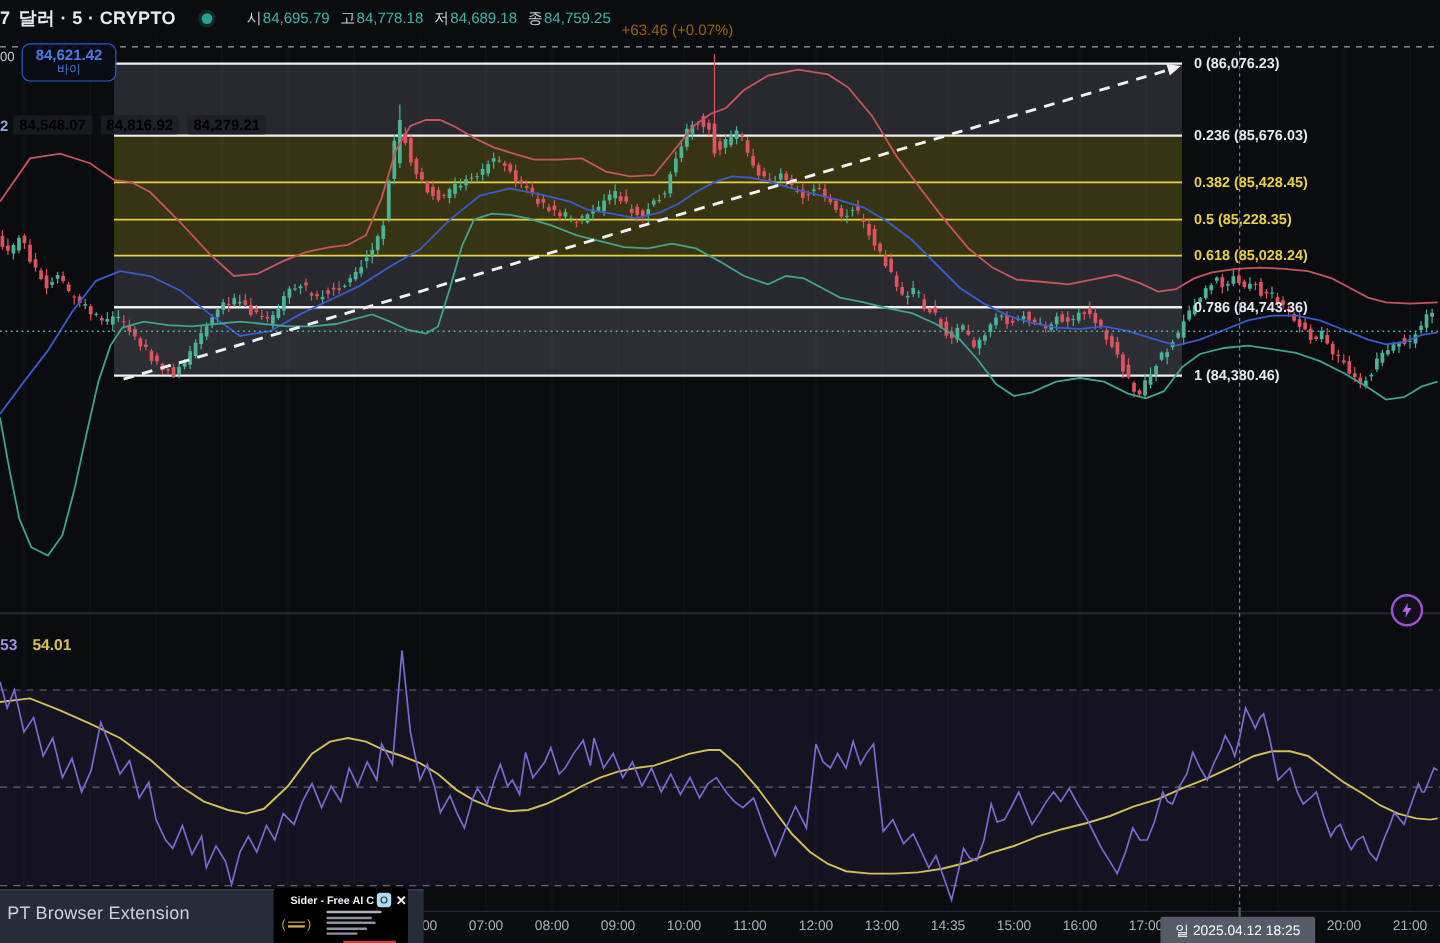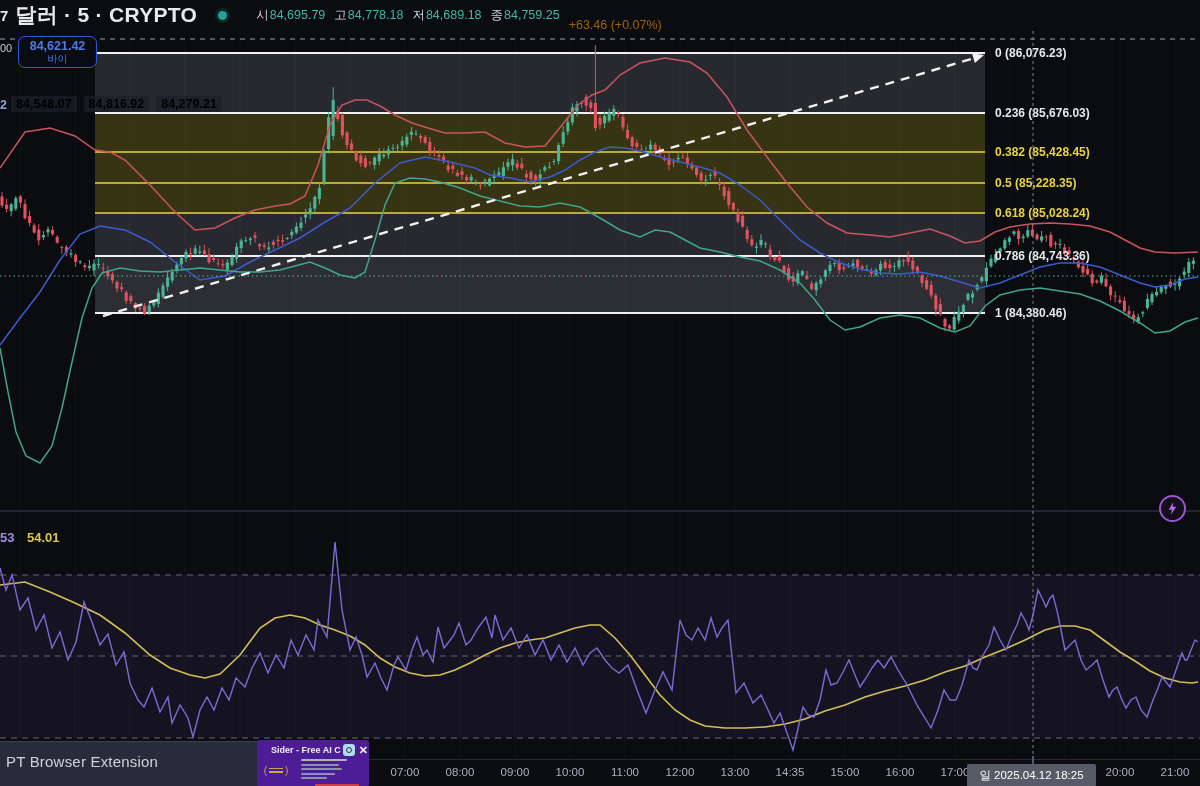--- a/index.html
+++ b/index.html
@@ -3,21 +3,21 @@
 <meta charset="utf-8">
 <style>
   html,body{margin:0;padding:0;background:#000;}
   *{box-sizing:border-box;font-family:"Liberation Sans",sans-serif;}
   .stage{position:relative;width:1200px;height:786px;background:#0b0c10;overflow:hidden;}
   svg text{font-family:"Liberation Sans",sans-serif;}
 
   
   .topbar{position:absolute;left:0;top:0;width:1200px;height:30px;display:flex;align-items:center;z-index:20;}
   .sym-partial{color:#e8eaef;font-size:15px;font-weight:bold;margin-left:0px;}
-  .sym{color:#e8eaef;font-size:21px;font-weight:bold;margin-left:7px;letter-spacing:.3px;}
+  .sym{color:#e8eaef;font-size:15px;font-weight:bold;margin-left:7px;letter-spacing:.3px;}
   .mkt-dot{width:9px;height:9px;border-radius:50%;background:#23a390;margin-left:21px;box-shadow:0 0 0 3px rgba(35,163,144,0.18);}
   .ohlc{display:flex;align-items:center;margin-left:20px;font-size:12.5px;}
   .ohlc .k{color:#cfd3db;margin-left:9px;}
   .ohlc .v{color:#3db9a4;margin-left:1px;}
   .ohlc .chg{color:#a16207;margin-left:9px;margin-top:20px;}
 
   
   .order-box{position:absolute;left:18px;top:36px;width:79px;height:32px;background:rgba(10,13,20,0.92);
     border:1.5px solid #2a5bd7;border-radius:7px;z-index:15;display:flex;flex-direction:column;align-items:center;justify-content:center;cursor:pointer;}
   .order-box .p{color:#4f7bea;font-size:12.5px;font-weight:bold;line-height:13px;}
@@ -40,21 +40,21 @@
   
   .time-axis{position:absolute;left:0;top:759px;width:1200px;height:27px;background:#0c0d11;border-top:1px solid #252a35;z-index:10;}
   .t-label{position:absolute;top:6px;transform:translateX(-50%);color:#aab0bb;font-size:11.5px;z-index:1;}
   .xhair-time{position:absolute;left:967px;top:4px;width:129px;height:23px;background:#565b67;border-radius:2px;
     color:#fff;font-size:11.5px;display:flex;align-items:center;justify-content:center;z-index:40;}
   .xhair-tick{position:absolute;left:1032px;top:-4px;width:2px;height:8px;background:#565b67;z-index:40;}
 
   
   .ext-strip{position:absolute;left:0;top:741px;width:353px;height:45px;background:#272c3a;border-top:1px solid #3a4152;z-index:50;}
   .ext-title{position:absolute;left:6px;top:11px;color:#cdd2dc;font-size:15px;font-weight:400;letter-spacing:.2px;}
-  .sider-card{position:absolute;left:257px;top:-2px;width:112px;height:47px;background:#4c1d95;border-radius:3px;z-index:55;}
+  .sider-card{position:absolute;left:228px;top:-2px;width:112px;height:47px;background:#000000;border-radius:3px;z-index:55;}
   .sider-head{position:absolute;left:0;top:3px;width:112px;height:14px;display:flex;align-items:center;}
   .sider-title{color:#eef0f4;font-size:9px;font-weight:bold;margin-left:14px;white-space:nowrap;}
   .sider-appicon{width:12px;height:12px;background:#aedcf0;border-radius:3px;margin-left:2px;display:flex;align-items:center;justify-content:center;}
   .sider-appicon i{display:block;width:6px;height:6px;border:1.2px solid #2b3a4a;border-radius:50%;}
   .sider-close{color:#f2f2f2;font-size:11px;font-weight:bold;margin-left:4px;cursor:pointer;}
   .laurel{position:absolute;left:2px;top:22px;width:34px;height:16px;display:flex;align-items:center;justify-content:center;color:#c8a64e;font-size:10px;}
   .laurel .bars{display:flex;flex-direction:column;gap:2px;margin:0 2px;}
   .laurel .bars b{display:block;width:14px;height:1.5px;background:#c8a64e;}
   .feat-lines{position:absolute;left:44px;top:19px;display:flex;flex-direction:column;gap:2.5px;}
   .feat-lines b{display:block;height:2px;background:#8d939e;border-radius:1px;}

